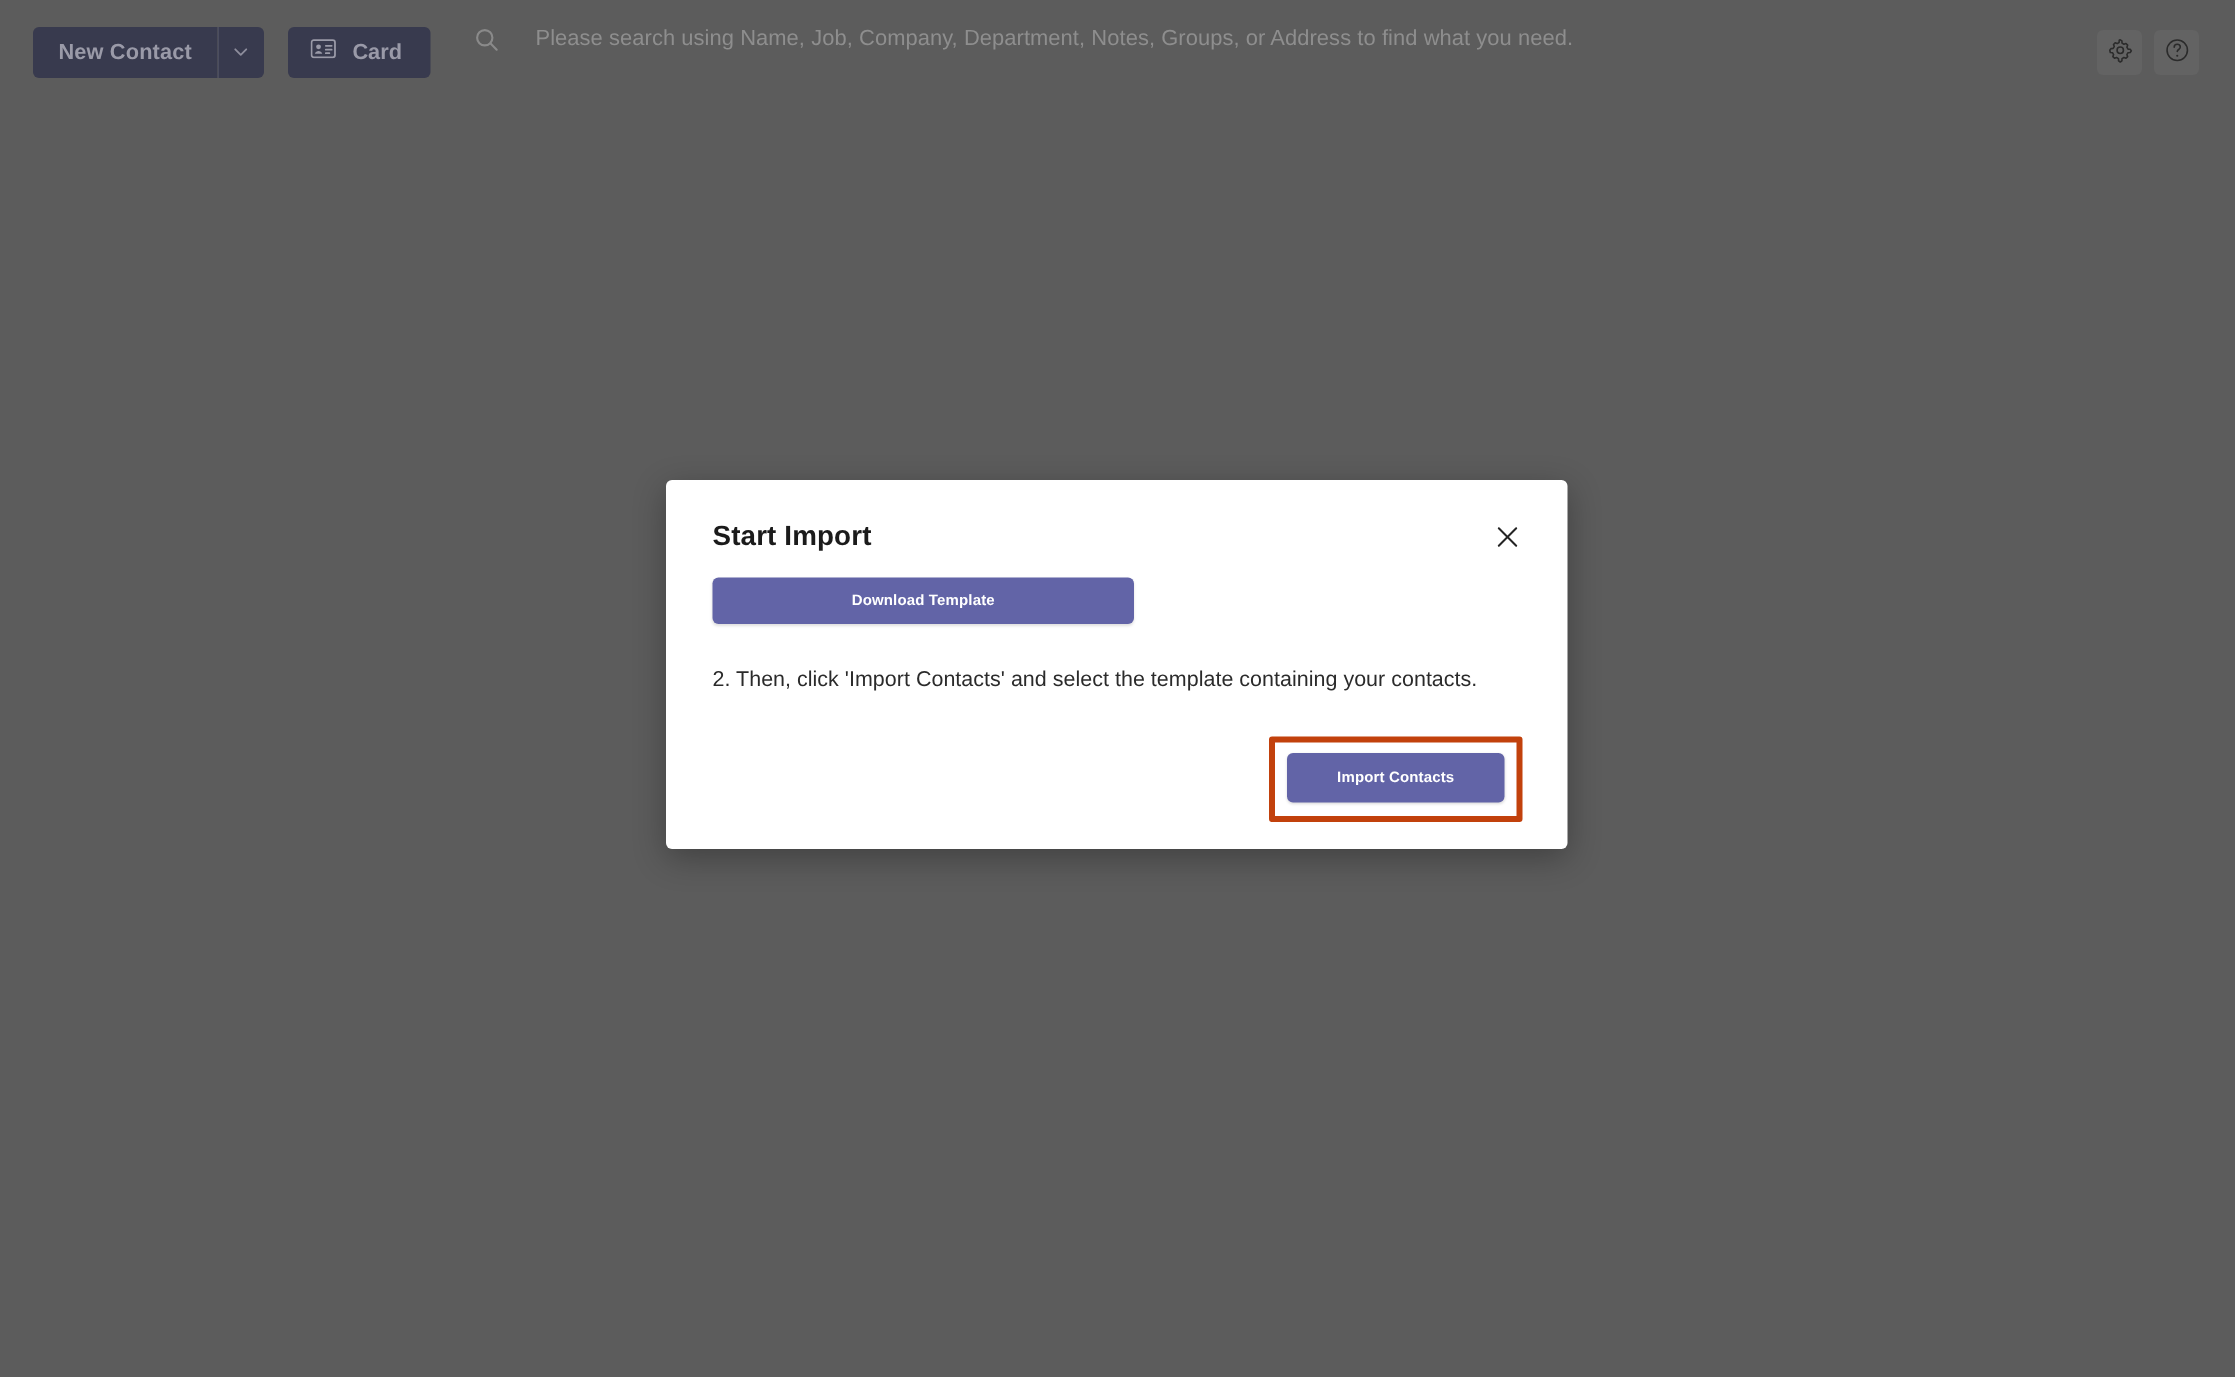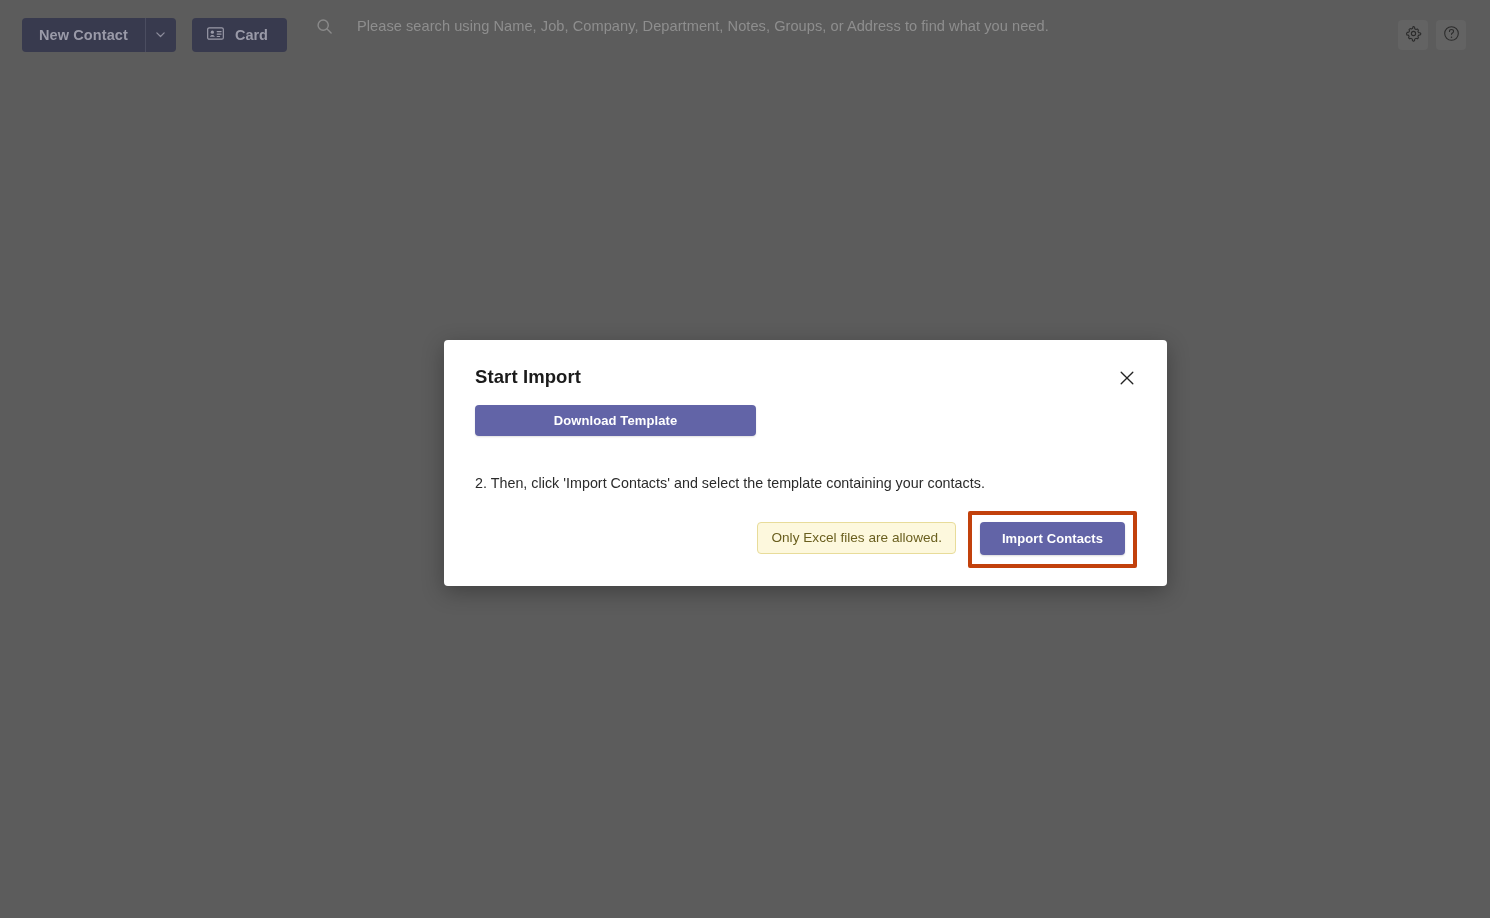--- a/index.html
+++ b/index.html
@@ -126,22 +126,22 @@
   
   .modal-overlay {
     position: absolute;
     inset: 0;
     background: transparent;
   }
 
   .modal {
     position: absolute;
     left: 444px;
-    top: 340px;
-    width: 723px;
+    top: 320px;
+    width: 601px;
     height: 246px;
     background: #ffffff;
     border-radius: 4px;
     box-shadow: 0 6px 22px rgba(0,0,0,.30);
     padding: 28px 30px 0 31px;
   }
 
   .modal-title {
     font-size: 18.5px;
     font-weight: bold;
@@ -171,36 +171,36 @@
     color: #2b2b2b;
     letter-spacing: .02px;
     line-height: 1.35;
   }
 
   .btn-primary {
     background: #6264a7;
     color: #ffffff;
     border: none;
     border-radius: 4px;
-    font-size: 13px;
+    font-size: 10px;
     font-weight: bold;
     font-family: "Liberation Sans", sans-serif;
     letter-spacing: .1px;
     cursor: default;
   }
 
   .btn-download {
     display: block;
     width: 281px;
     height: 31px;
     margin: 14px 0 0 0;
     box-shadow: 0 1px 2px rgba(0,0,0,.13);
   }
 
-  .step2 { margin-top: 38px; }
+  .step2 { margin-top: 28px; }
 
   .action-row {
     position: absolute;
     left: 31px;
     right: 30px;
     top: 169px;
     height: 60px;
     display: flex;
     align-items: center;
     justify-content: flex-end;
@@ -317,21 +317,20 @@
     </button>
 
 
     <button class="btn-primary btn-download">
       <span>Download Template</span>
     </button>
 
     <div class="step-text step2">2. Then, click 'Import Contacts' and select the template containing your contacts.</div>
 
     <div class="action-row">
-      <div class="tooltip">Only Excel files are allowed.</div>
       <div class="highlight-box">
         <button class="btn-primary btn-import">
           <span>Import Contacts</span>
         </button>
       </div>
     </div>
 
   </div>
 </div>
 

